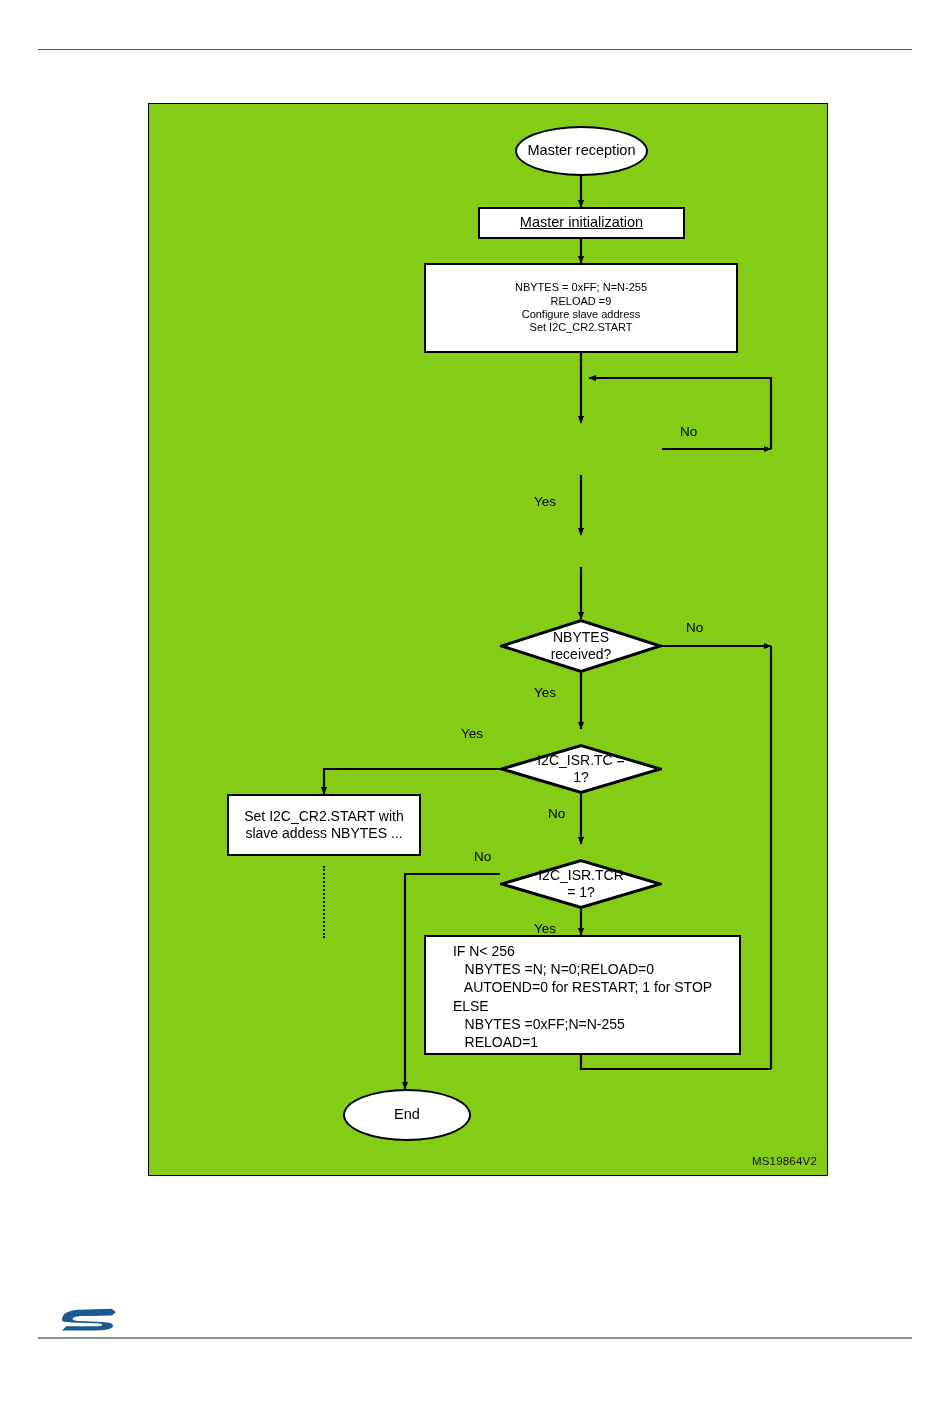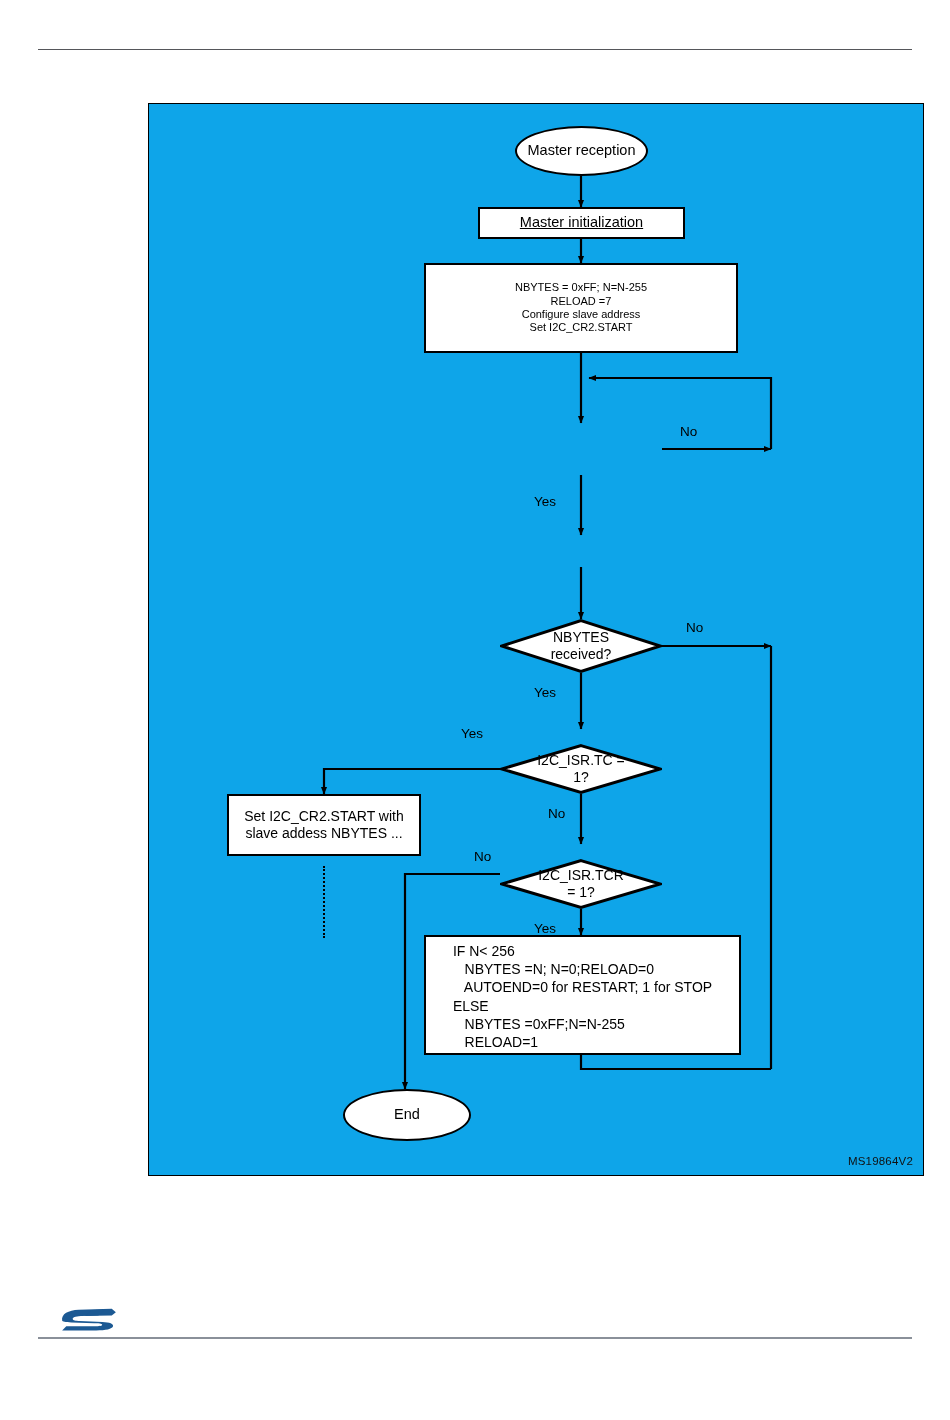--- a/index.html
+++ b/index.html
@@ -11,22 +11,22 @@
   
   .header-rule{position:absolute;left:38px;top:49px;width:874px;height:0;
                border-top:1.6px solid #55565a;}
   .footer-rule{position:absolute;left:38px;top:1337px;width:874px;height:0;
                border-top:2px solid #8a9099;}
 
   
   .st-logo{position:absolute;left:58px;top:1305px;width:62px;height:26px;}
 
   
-  .figure-frame{position:absolute;left:148px;top:103px;width:776px;height:1073px;
-                border:1.3px solid #000;box-sizing:border-box;background:#0ea5e9;}
+  .figure-frame{position:absolute;left:148px;top:103px;width:680px;height:1073px;
+                border:1.3px solid #000;box-sizing:border-box;background:#84cc16;}
   .figure-id{position:absolute;right:10px;bottom:8px;font-size:11.5px;
              letter-spacing:.2px;color:#111;}
 
   
   .wires{position:absolute;left:0;top:0;width:744px;height:1073px;overflow:visible;}
 
   
   .node{position:absolute;box-sizing:border-box;display:flex;align-items:center;
         justify-content:center;text-align:center;line-height:1.22;}
 
@@ -114,21 +114,21 @@
       <span class="oval"></span>
       <span class="tlabel">Master reception</span>
     </div>
 
     <div class="node proc" style="left:329px;top:103px;width:207px;height:32px;">
       <span>Master initialization</span>
     </div>
 
     <div class="node proc-multi" style="left:275px;top:159px;width:314px;height:90px;">
       <span>NBYTES = 0xFF; N=N-255</span>
-      <span>RELOAD =7</span>
+      <span>RELOAD =9</span>
       <span>Configure slave address</span>
       <span>Set I2C_CR2.START</span>
     </div>
 
     <div class="edge-label" style="left:531px;top:320px;">No</div>
     <div class="edge-label" style="left:385px;top:390px;">Yes</div>
 
 
     <div class="node decision" style="left:351px;top:515px;width:162px;height:54px;">
       <svg class="dia" viewBox="0 0 162 54" preserveAspectRatio="none">

